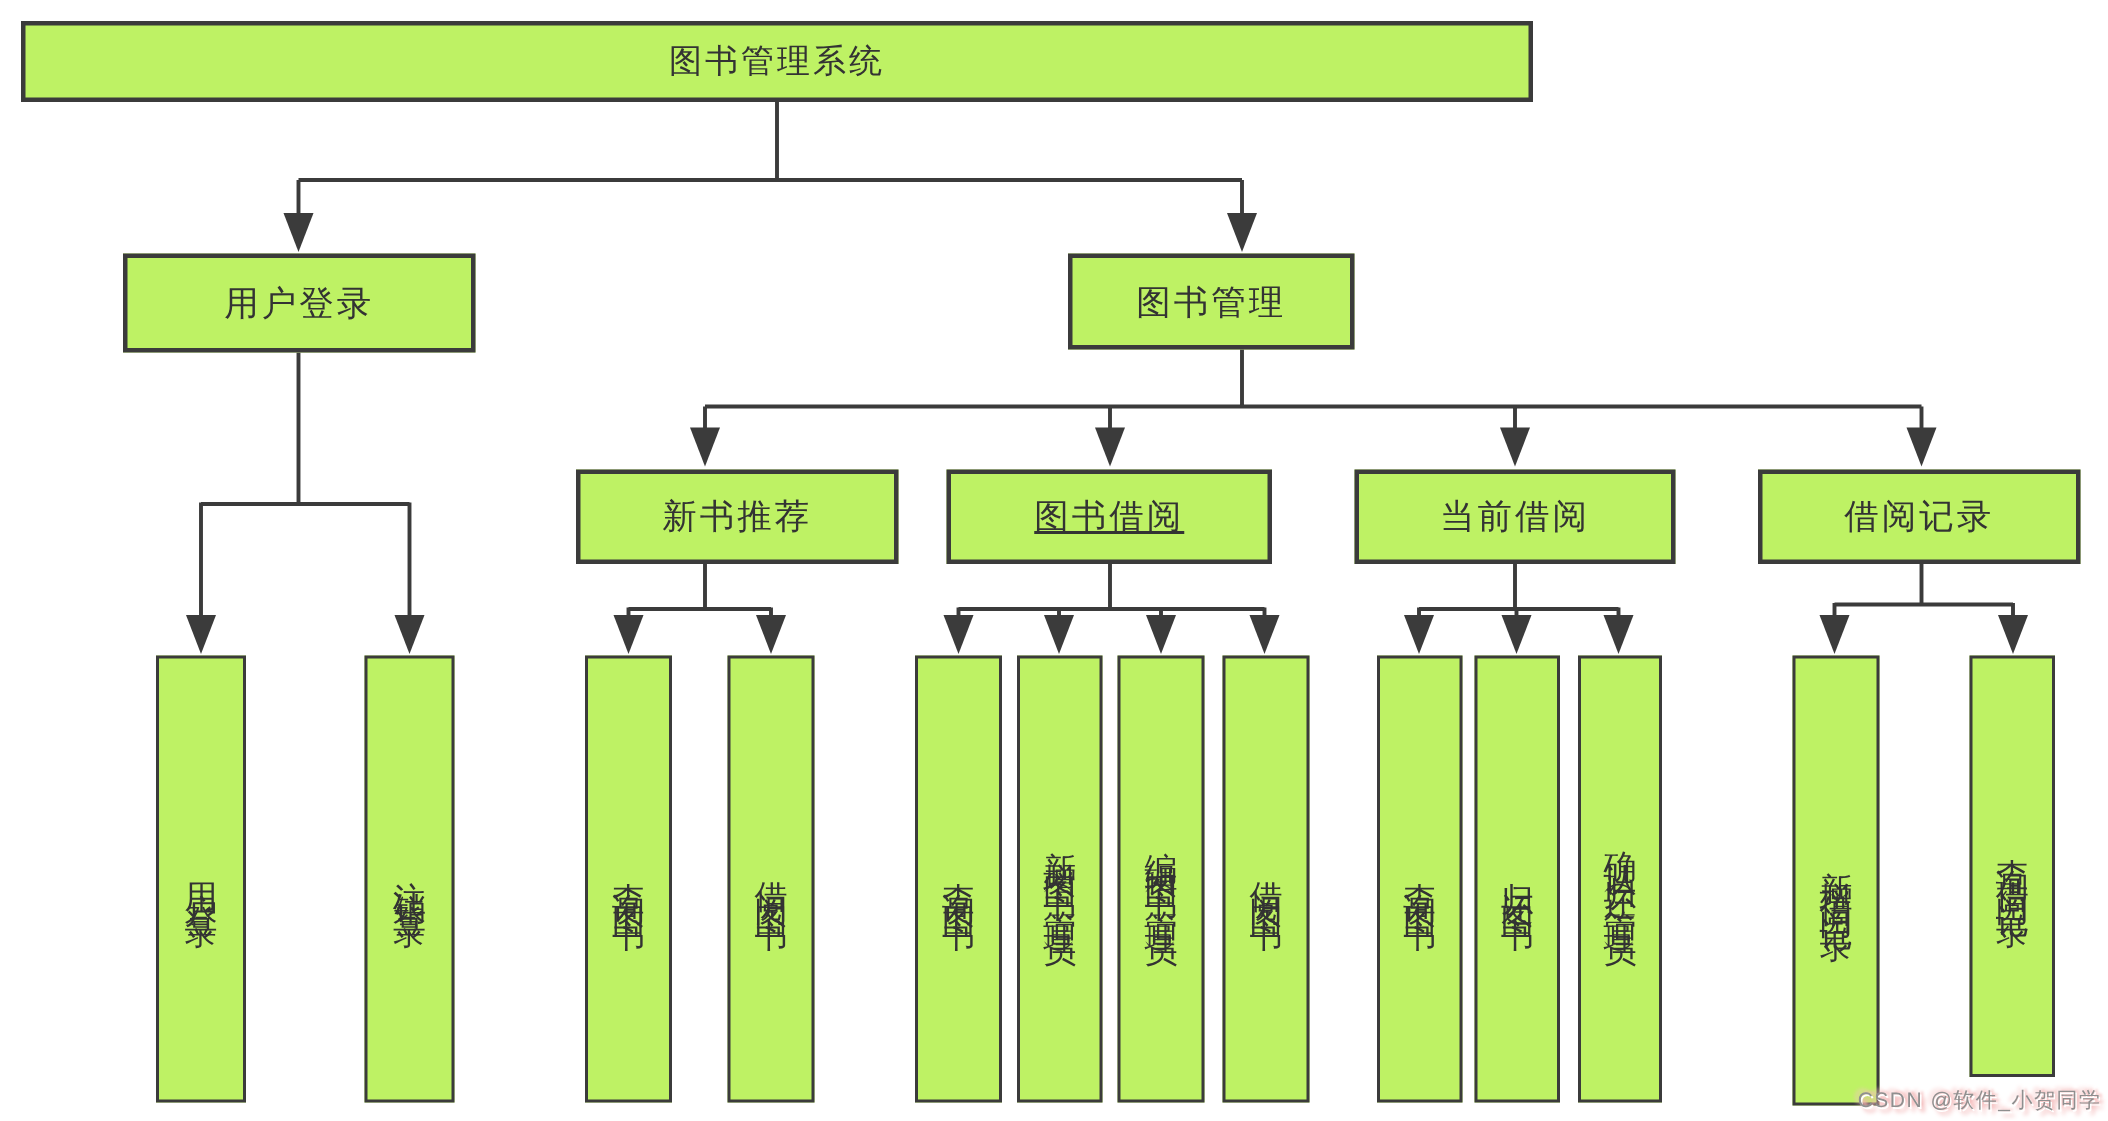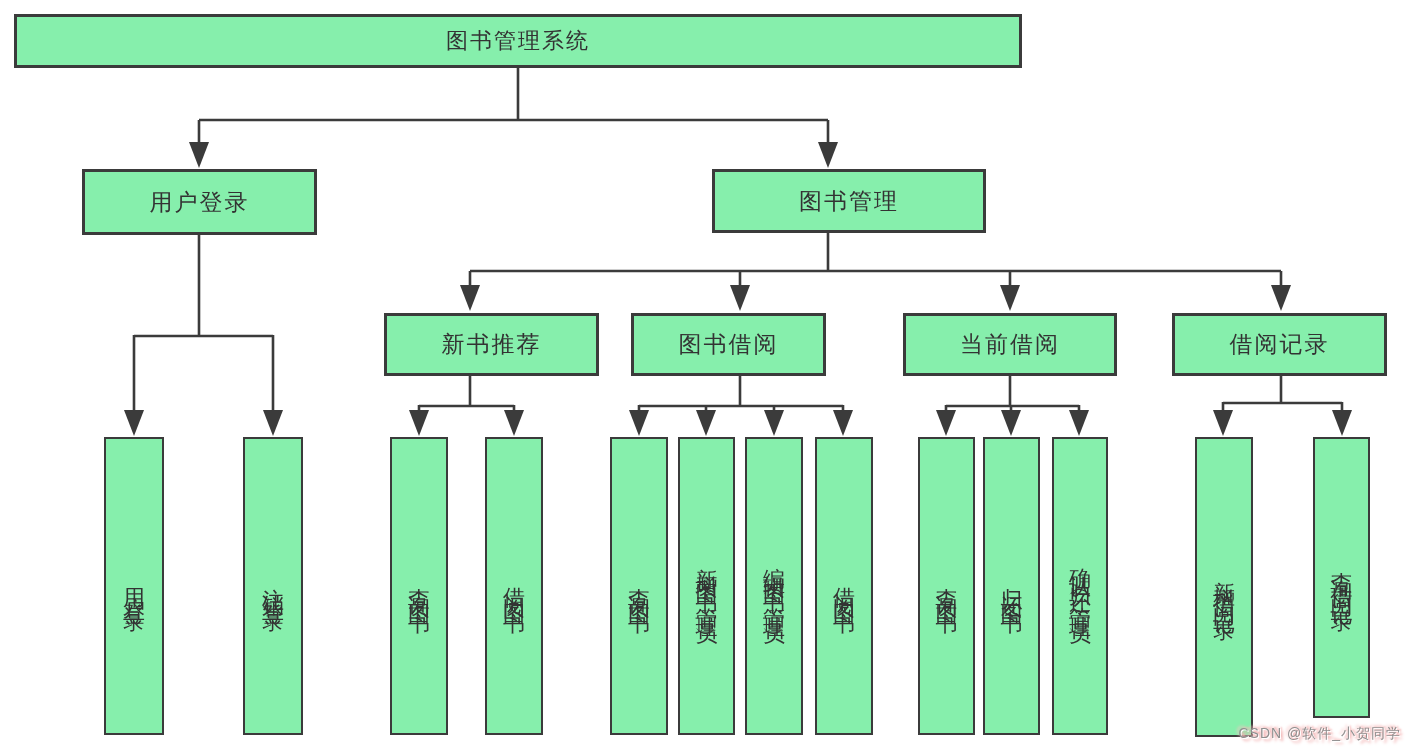--- a/index.html
+++ b/index.html
@@ -8,21 +8,21 @@
     width:1405px;height:747px;
     background:#ffffff;
     font-family:"Liberation Sans", sans-serif;
     overflow:hidden;
   }
   #wires{position:absolute;left:0;top:0;width:1405px;height:747px;}
   .node{
     position:absolute;
     box-sizing:border-box;
     border:3px solid #3b3b3b;
-    background:#86efac;
+    background:#bef264;
     display:flex;align-items:center;justify-content:center;
     color:#333333;
   }
   .node.h span{font-size:23px;letter-spacing:2px;white-space:nowrap;}
   .node.root span{font-size:22px;}
   .node.v{border-width:2.5px;}
   .node.v span{
     writing-mode:vertical-rl;
     text-orientation:mixed;
     font-size:22px;
@@ -91,28 +91,28 @@
     </g>
   </svg>
 
   <div class="node h root" style="left:14px;top:14px;width:1008px;height:54px;">
     <span>图书管理系统</span>
   </div>
 
   <div class="node h" style="left:82px;top:169px;width:235px;height:66px;">
     <span>用户登录</span>
   </div>
-  <div class="node h" style="left:712px;top:169px;width:274px;height:64px;">
+  <div class="node h" style="left:712px;top:169px;width:191px;height:64px;">
     <span>图书管理</span>
   </div>
 
   <div class="node h" style="left:363px;top:313px;width:215px;height:63px;margin-left:21px;">
     <span>新书推荐</span>
   </div>
-  <div class="node h" style="left:631px;top:313px;width:195px;height:63px;">
+  <div class="node h" style="left:631px;top:313px;width:217px;height:63px;text-decoration:underline;">
     <span>图书借阅</span>
   </div>
   <div class="node h" style="left:903px;top:313px;width:214px;height:63px;">
     <span>当前借阅</span>
   </div>
   <div class="node h" style="left:1172px;top:313px;width:215px;height:63px;">
     <span>借阅记录</span>
   </div>
 
   <div class="node v" style="left:104px;top:437px;width:60px;height:298px;">

